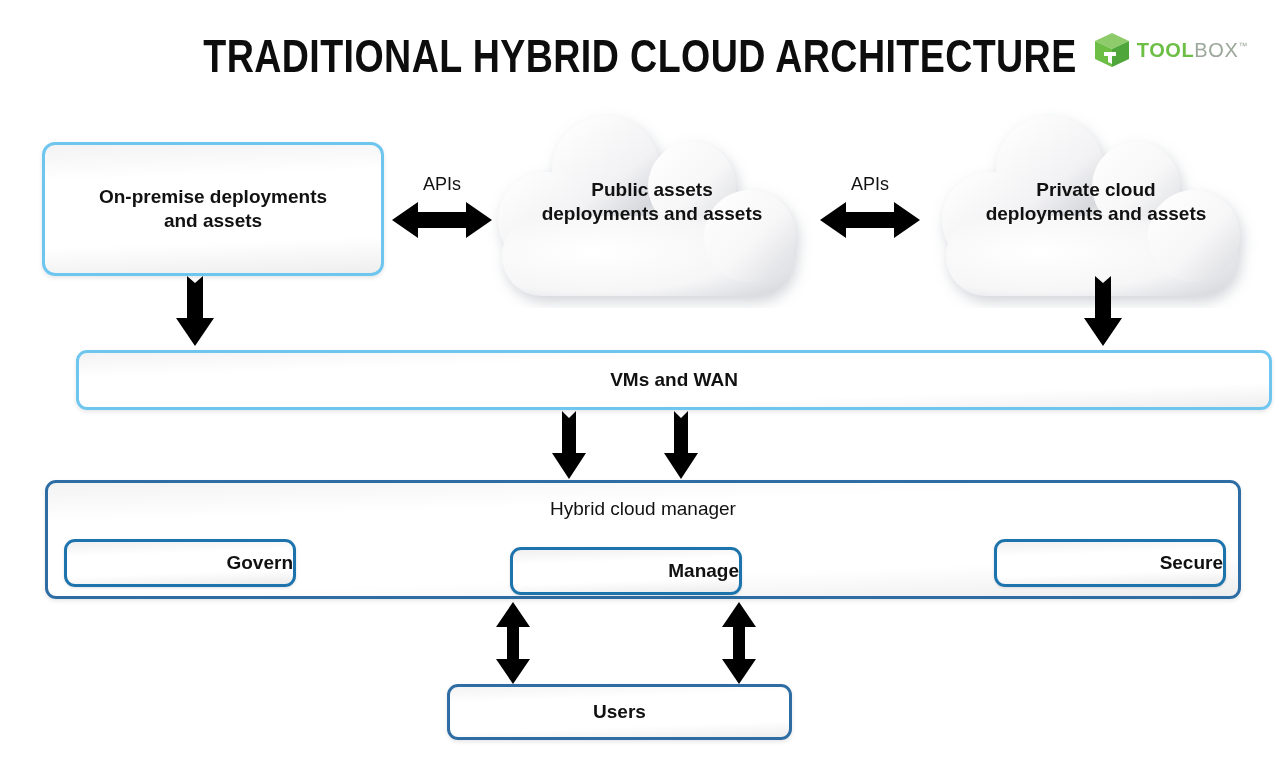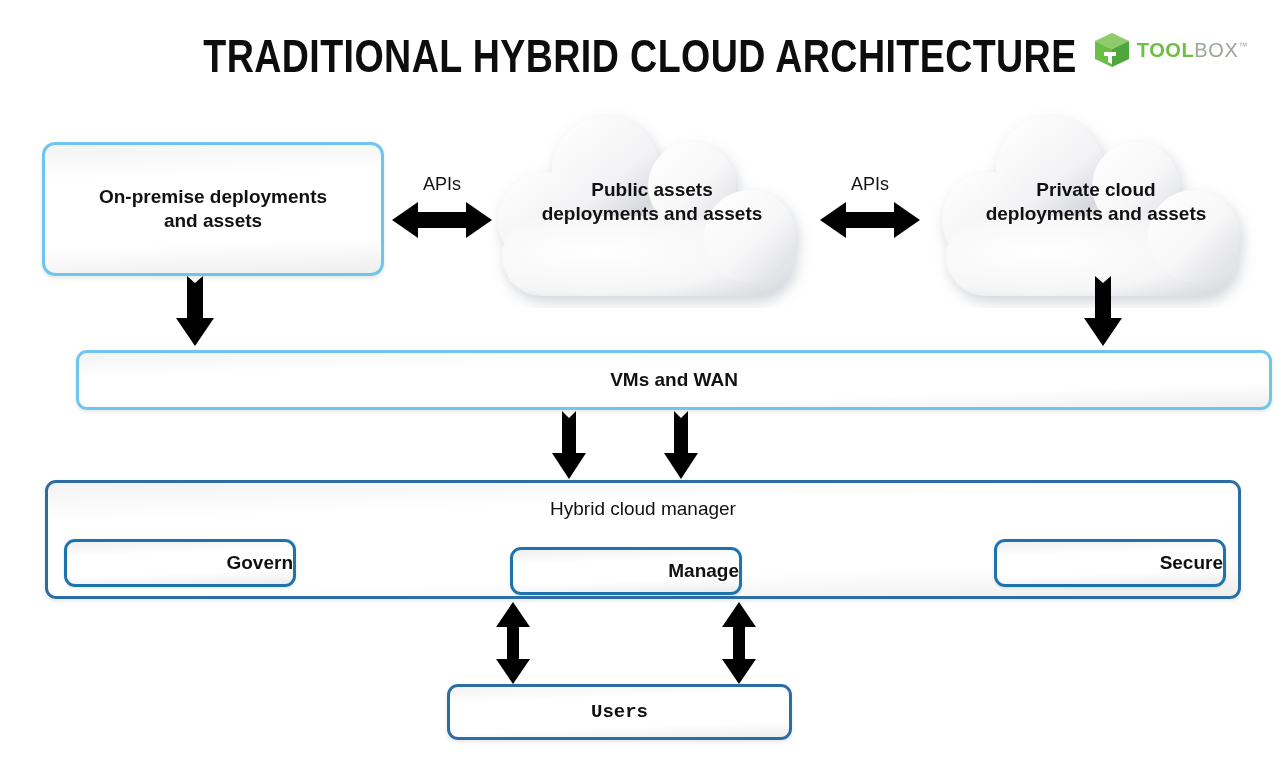--- a/index.html
+++ b/index.html
@@ -111,21 +111,21 @@
     display: flex;
     align-items: center;
     justify-content: flex-end;
     box-shadow: 0 1px 3px rgba(0,0,0,0.12);
     padding-left: 7px;
   }
   #chip-govern { left: 16px;  top: 56px; width: 232px; }
   #chip-manage { left: 462px; top: 56px; width: 232px; margin-top: 8px; }
   #chip-secure { left: 946px; top: 56px; width: 232px; }
 
-  #node-users { left: 447px; top: 684px; width: 345px; height: 56px; border-radius: 11px; font-family: Liberation Mono, monospace; }
+  #node-users { left: 447px; top: 684px; width: 345px; height: 56px; border-radius: 11px; }
 
   
   .cloud-wrap { position: absolute; }
   .cloud-svg  { display: block; }
   .cloud-text {
     position: absolute;
     left: 0;
     width: 100%;
     text-align: center;
     pointer-events: none;

